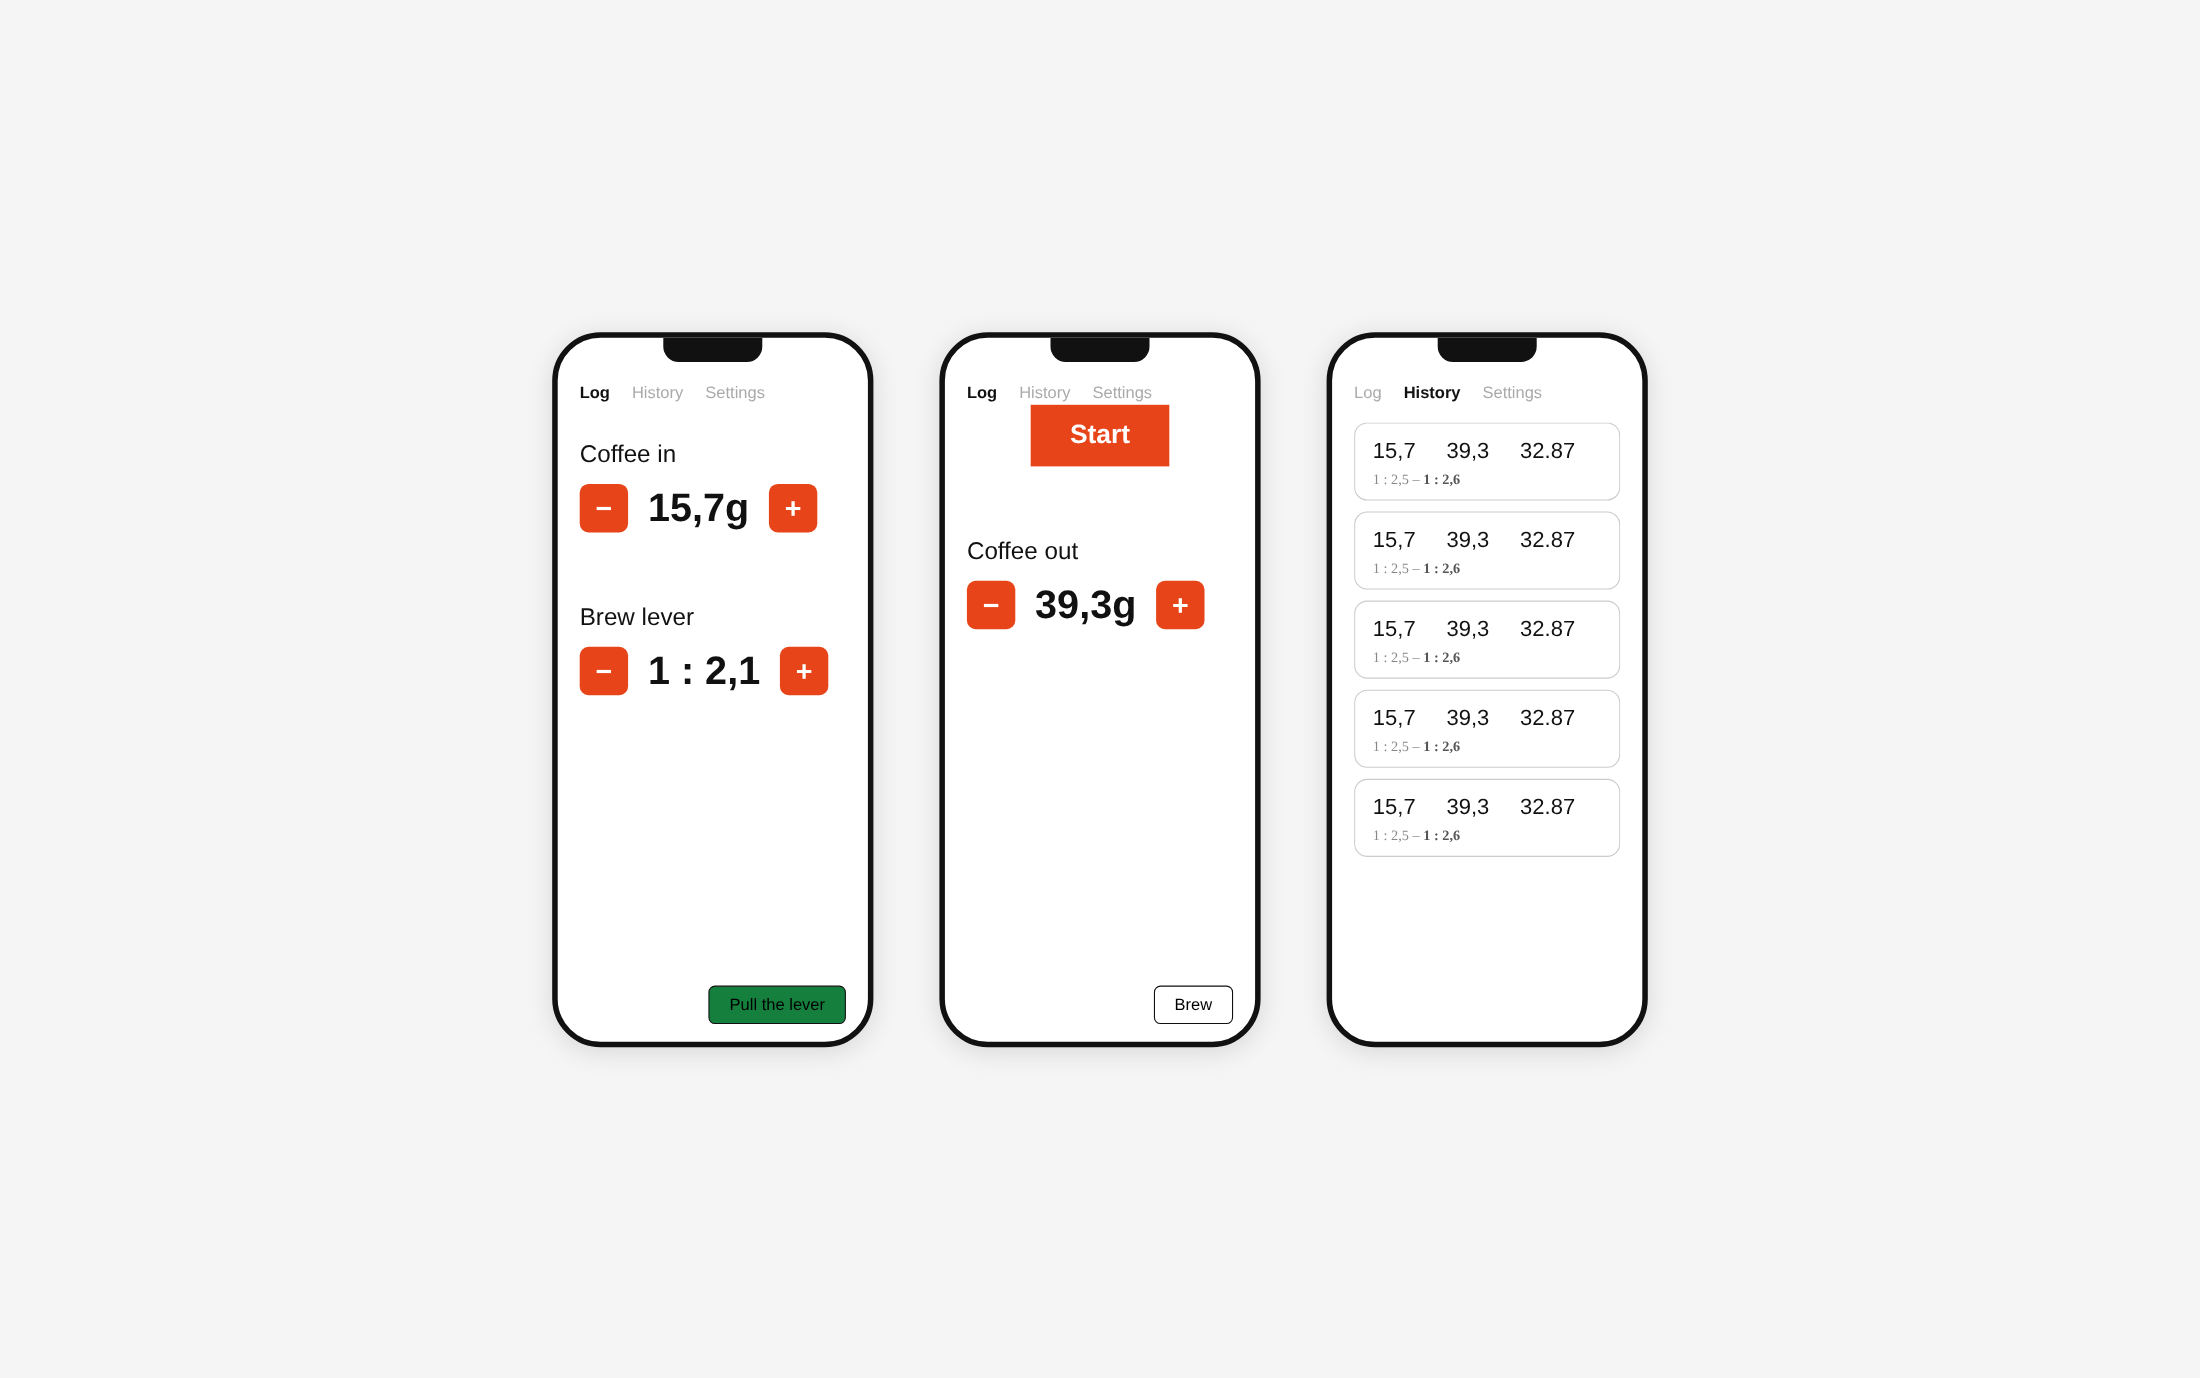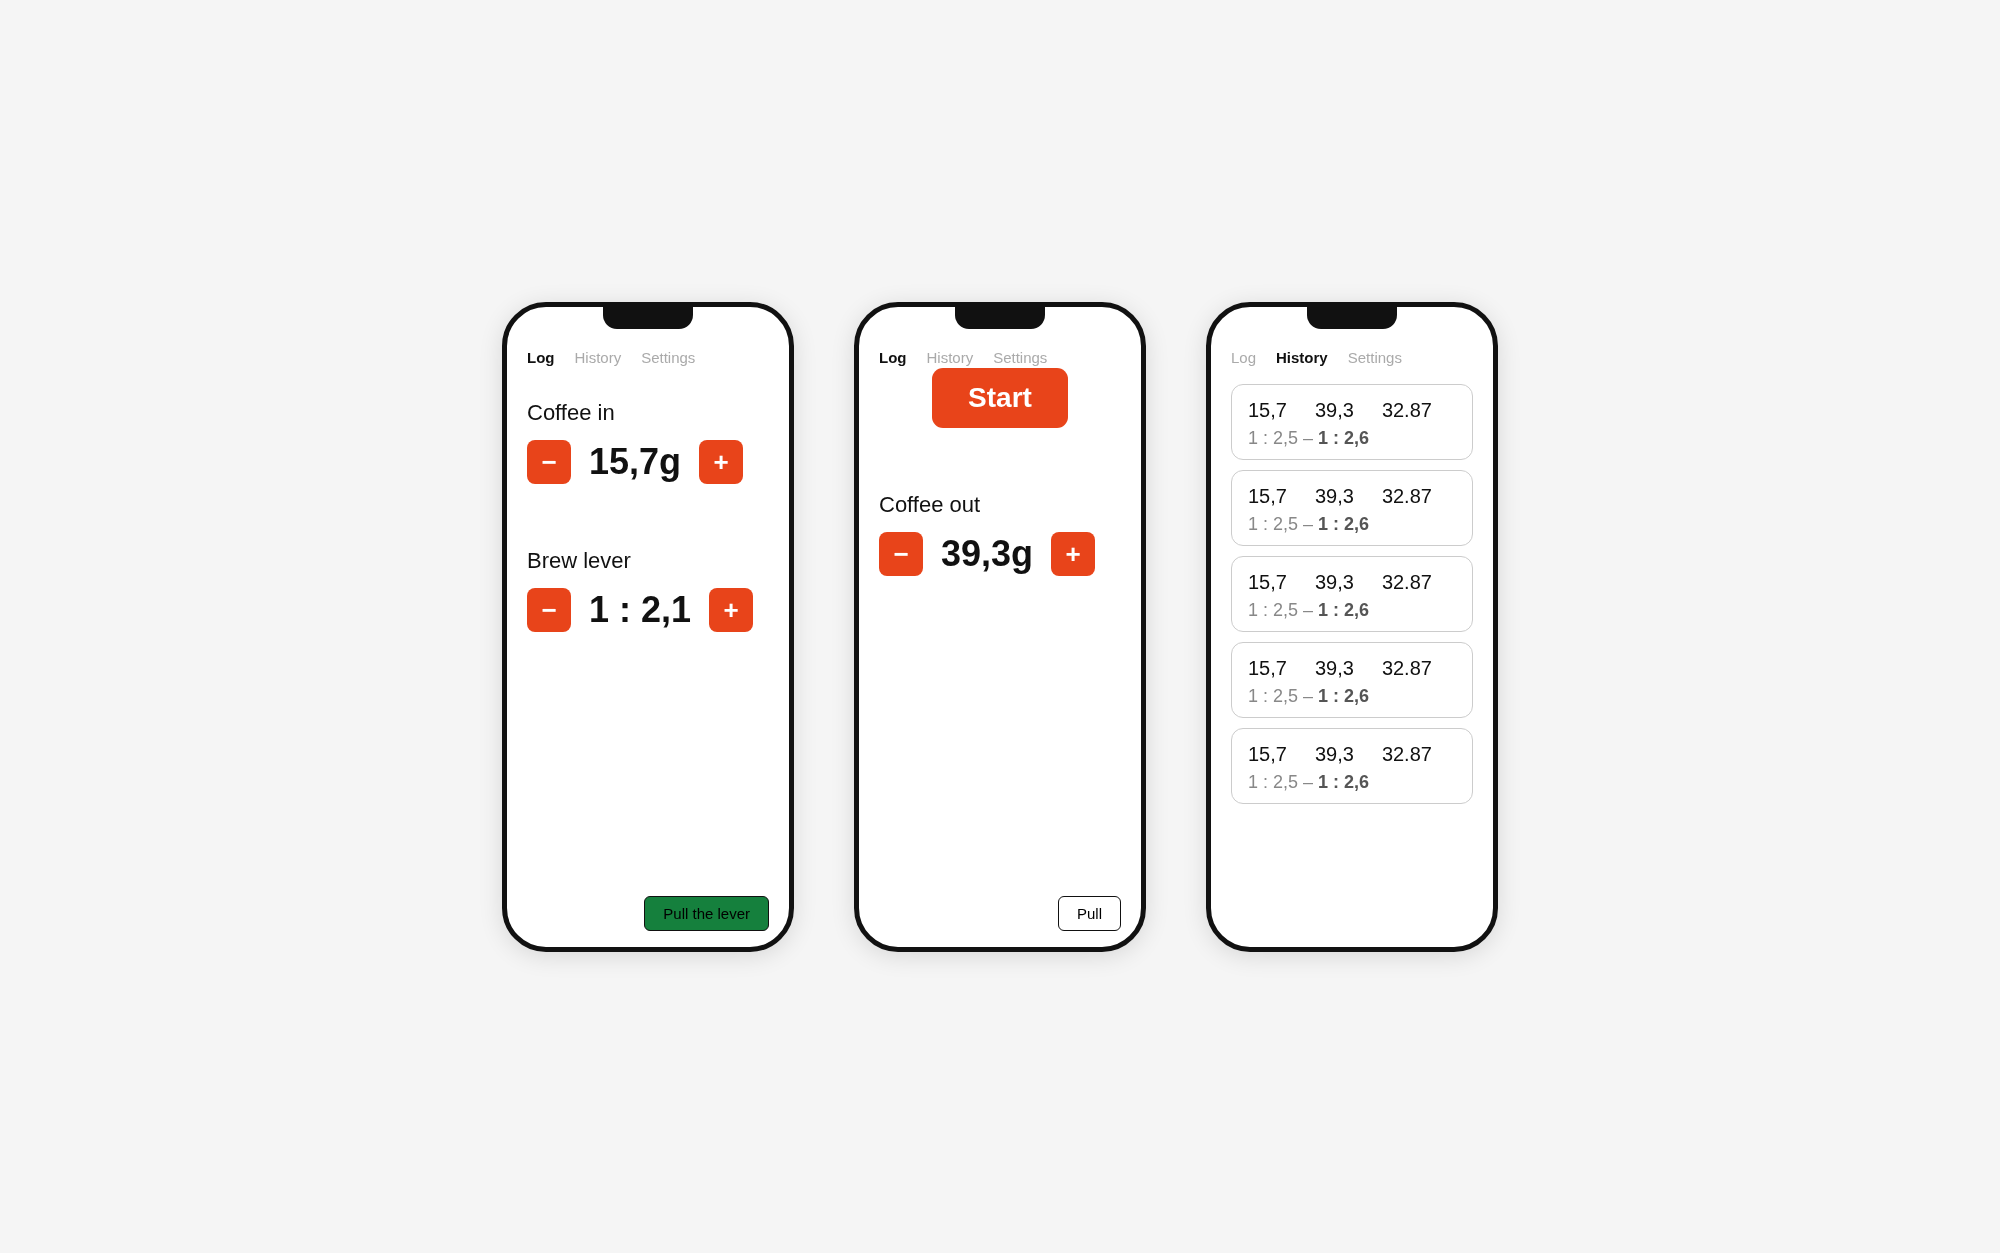--- a/index.html
+++ b/index.html
@@ -153,23 +153,23 @@
       text-align: center;
       margin-top: 40px;
       margin-bottom: 28px;
       letter-spacing: 2px;
     }
 
     .start-btn {
       background: #e8441a;
       color: #fff;
       border: none;
-      border-radius: 11px;
+      border-radius: 0;
       padding: 14px 36px;
-      font-size: 28px;
+      font-size: 24px;
       font-weight: 700;
       cursor: pointer;
       align-self: center;
       display: block;
       margin: 0 auto 32px;
     }
 
     .taste-btn {
       border: 1.5px solid #111;
       background: #fff;
@@ -198,22 +198,23 @@
       display: flex;
       gap: 28px;
       font-size: 20px;
       font-weight: 400;
       color: #111;
       margin-bottom: 6px;
       align-items: center;
     }
 
     .history-card-sub {
-      font-size: 18px;
+      font-size: 13px;
       color: #888;
+      font-family: Liberation Serif, serif;
     }
 
     .history-card-sub strong {
       font-weight: 700;
       color: #555;
     }
 
     .phone2-content {
       display: flex;
       flex-direction: column;
@@ -272,21 +273,21 @@
     <button class="start-btn">Start</button>
 
     <div class="section-label">Coffee out</div>
     <div class="control-row">
       <button class="orange-btn">−</button>
       <span class="value-text">39,3g</span>
       <button class="orange-btn">+</button>
     </div>
 
     <div class="bottom-area">
-      <button class="taste-btn">Pull</button>
+      <button class="taste-btn">Brew</button>
     </div>
   </div>
 </div>
 
 <div class="phone">
   <div class="phone-notch"></div>
   <div class="phone-side-btn top"></div>
   <div class="phone-side-btn mid"></div>
   <div class="phone-left-btn top"></div>
 

